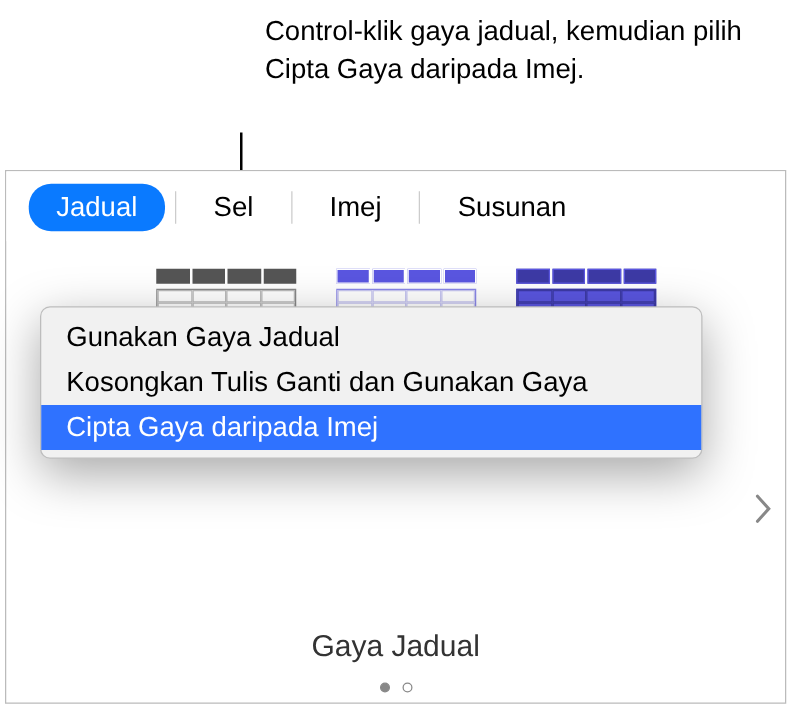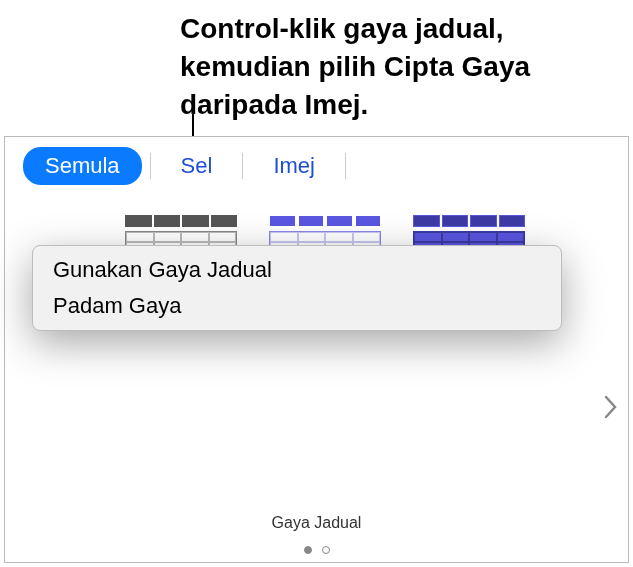--- a/index.html
+++ b/index.html
@@ -1,25 +1,25 @@
 <!DOCTYPE html>
 <html><head>
   <meta charset="utf-8">
   <style>
     * { margin: 0; padding: 0; box-sizing: border-box; }
     body { font-family: -apple-system, "Helvetica Neue", Arial, sans-serif; background: #fff; width: 633px; height: 567px; position: relative; }
     
-    .callout-text { position: absolute; top: 10px; left: 180px; font-size: 28px; color: #000; line-height: 1.35; font-weight: bold; }
+    .callout-text { position: absolute; top: 10px; left: 212px; font-size: 22px; color: #000; line-height: 1.35; }
     
     .callout-line { position: absolute; top: 106px; left: 192px; width: 2px; height: 118px; background: #000; }
     
     .panel-container { position: absolute; top: 136px; left: 4px; right: 4px; bottom: 4px; border: 1px solid #bbb; overflow: hidden; background: #fff; }
     
     .tabs-bar { display: flex; align-items: center; padding: 10px 18px 8px 18px; background: #fff; }
-    .tab { font-size: 22px; color: #1d4ed8; padding: 6px 22px; border-radius: 18px; cursor: pointer; }
+    .tab { font-size: 22px; color: #000000; padding: 6px 22px; border-radius: 18px; cursor: pointer; }
     .tab.active { background: #0a7aff; color: #fff; }
     .tab-divider { width: 1px; height: 26px; background: #ccc; margin: 0 8px; }
     
     .styles-row { display: flex; align-items: center; gap: 32px; padding: 22px 0 0 120px; position: relative; }
     
     .style-thumb { width: 112px; height: 48px; display: flex; flex-direction: column; gap: 4px; cursor: pointer; }
     .thumb-header { height: 12px; display: flex; gap: 2px; }
     .thumb-header-cell { flex: 1; }
     .thumb-body { flex: 1; border: 1px solid #888; display: grid; grid-template-columns: repeat(4, 1fr); grid-template-rows: repeat(3, 1fr); }
     .thumb-body div { border: 0.5px solid #bbb; }
@@ -34,41 +34,42 @@
     .thumb3 .thumb-header-cell { background: #3d3aa5; border: 1px solid #5a56e0; }
     .thumb3 .thumb-body { background: #5a56e0; border-color: #3d3aa5; }
     .thumb3 .thumb-body div { border-color: #3d3aa5; }
     
     .nav-chevron { position: absolute; right: 10px; top: 258px; color: #888; font-size: 20px; cursor: pointer; }
     
     .context-menu { position: absolute; top: 245px; left: 32px; width: 530px; background: #f1f1f1; border: 1px solid #bdbdbd; border-radius: 8px; box-shadow: 0 12px 40px rgba(0,0,0,0.35); padding: 6px 0; z-index: 10; }
     .menu-item { font-size: 22px; color: #000; padding: 5px 20px; cursor: pointer; }
     .menu-item.highlighted { background: #2f72ff; color: #fff; }
     
-    .style-label { position: absolute; bottom: 30px; left: 50%; transform: translateX(-50%); font-size: 16px; color: #333; }
+    .style-label { position: absolute; bottom: 30px; left: 50%; transform: translateX(-50%); font-size: 24px; color: #333; }
     
     .page-dots { position: absolute; bottom: 8px; left: 50%; transform: translateX(-50%); display: flex; gap: 10px; }
     .dot { width: 8px; height: 8px; border-radius: 50%; border: 1px solid #888; }
     .dot.active { background: #888; }
   </style>
 </head>
 <body>
 
 <div class="callout-text">Control-klik gaya jadual, kemudian pilih Cipta Gaya daripada Imej.</div>
 <div class="callout-line"></div>
 
 <div class="panel-container">
 
   <div class="tabs-bar">
-    <div class="tab active">Semula</div>
+    <div class="tab active">Jadual</div>
     <div class="tab-divider"></div>
     <div class="tab">Sel</div>
     <div class="tab-divider"></div>
     <div class="tab">Imej</div>
     <div class="tab-divider"></div>
+    <div class="tab">Susunan</div>
   </div>
 
   <div class="styles-row">
     <div class="style-thumb thumb1">
       <div class="thumb-header">
           <div class="thumb-header-cell"></div>
           <div class="thumb-header-cell"></div>
           <div class="thumb-header-cell"></div>
           <div class="thumb-header-cell"></div>
         </div>
@@ -142,14 +143,15 @@
   <div class="style-label">Gaya Jadual</div>
 
   <div class="page-dots">
     <div class="dot active"></div>
     <div class="dot"></div>
   </div>
 </div>
 
 <div class="context-menu">
   <div class="menu-item">Gunakan Gaya Jadual</div>
-  <div class="menu-item">Padam Gaya</div>
+  <div class="menu-item">Kosongkan Tulis Ganti dan Gunakan Gaya</div>
+  <div class="menu-item highlighted">Cipta Gaya daripada Imej</div>
 </div>
 
 </body></html>

